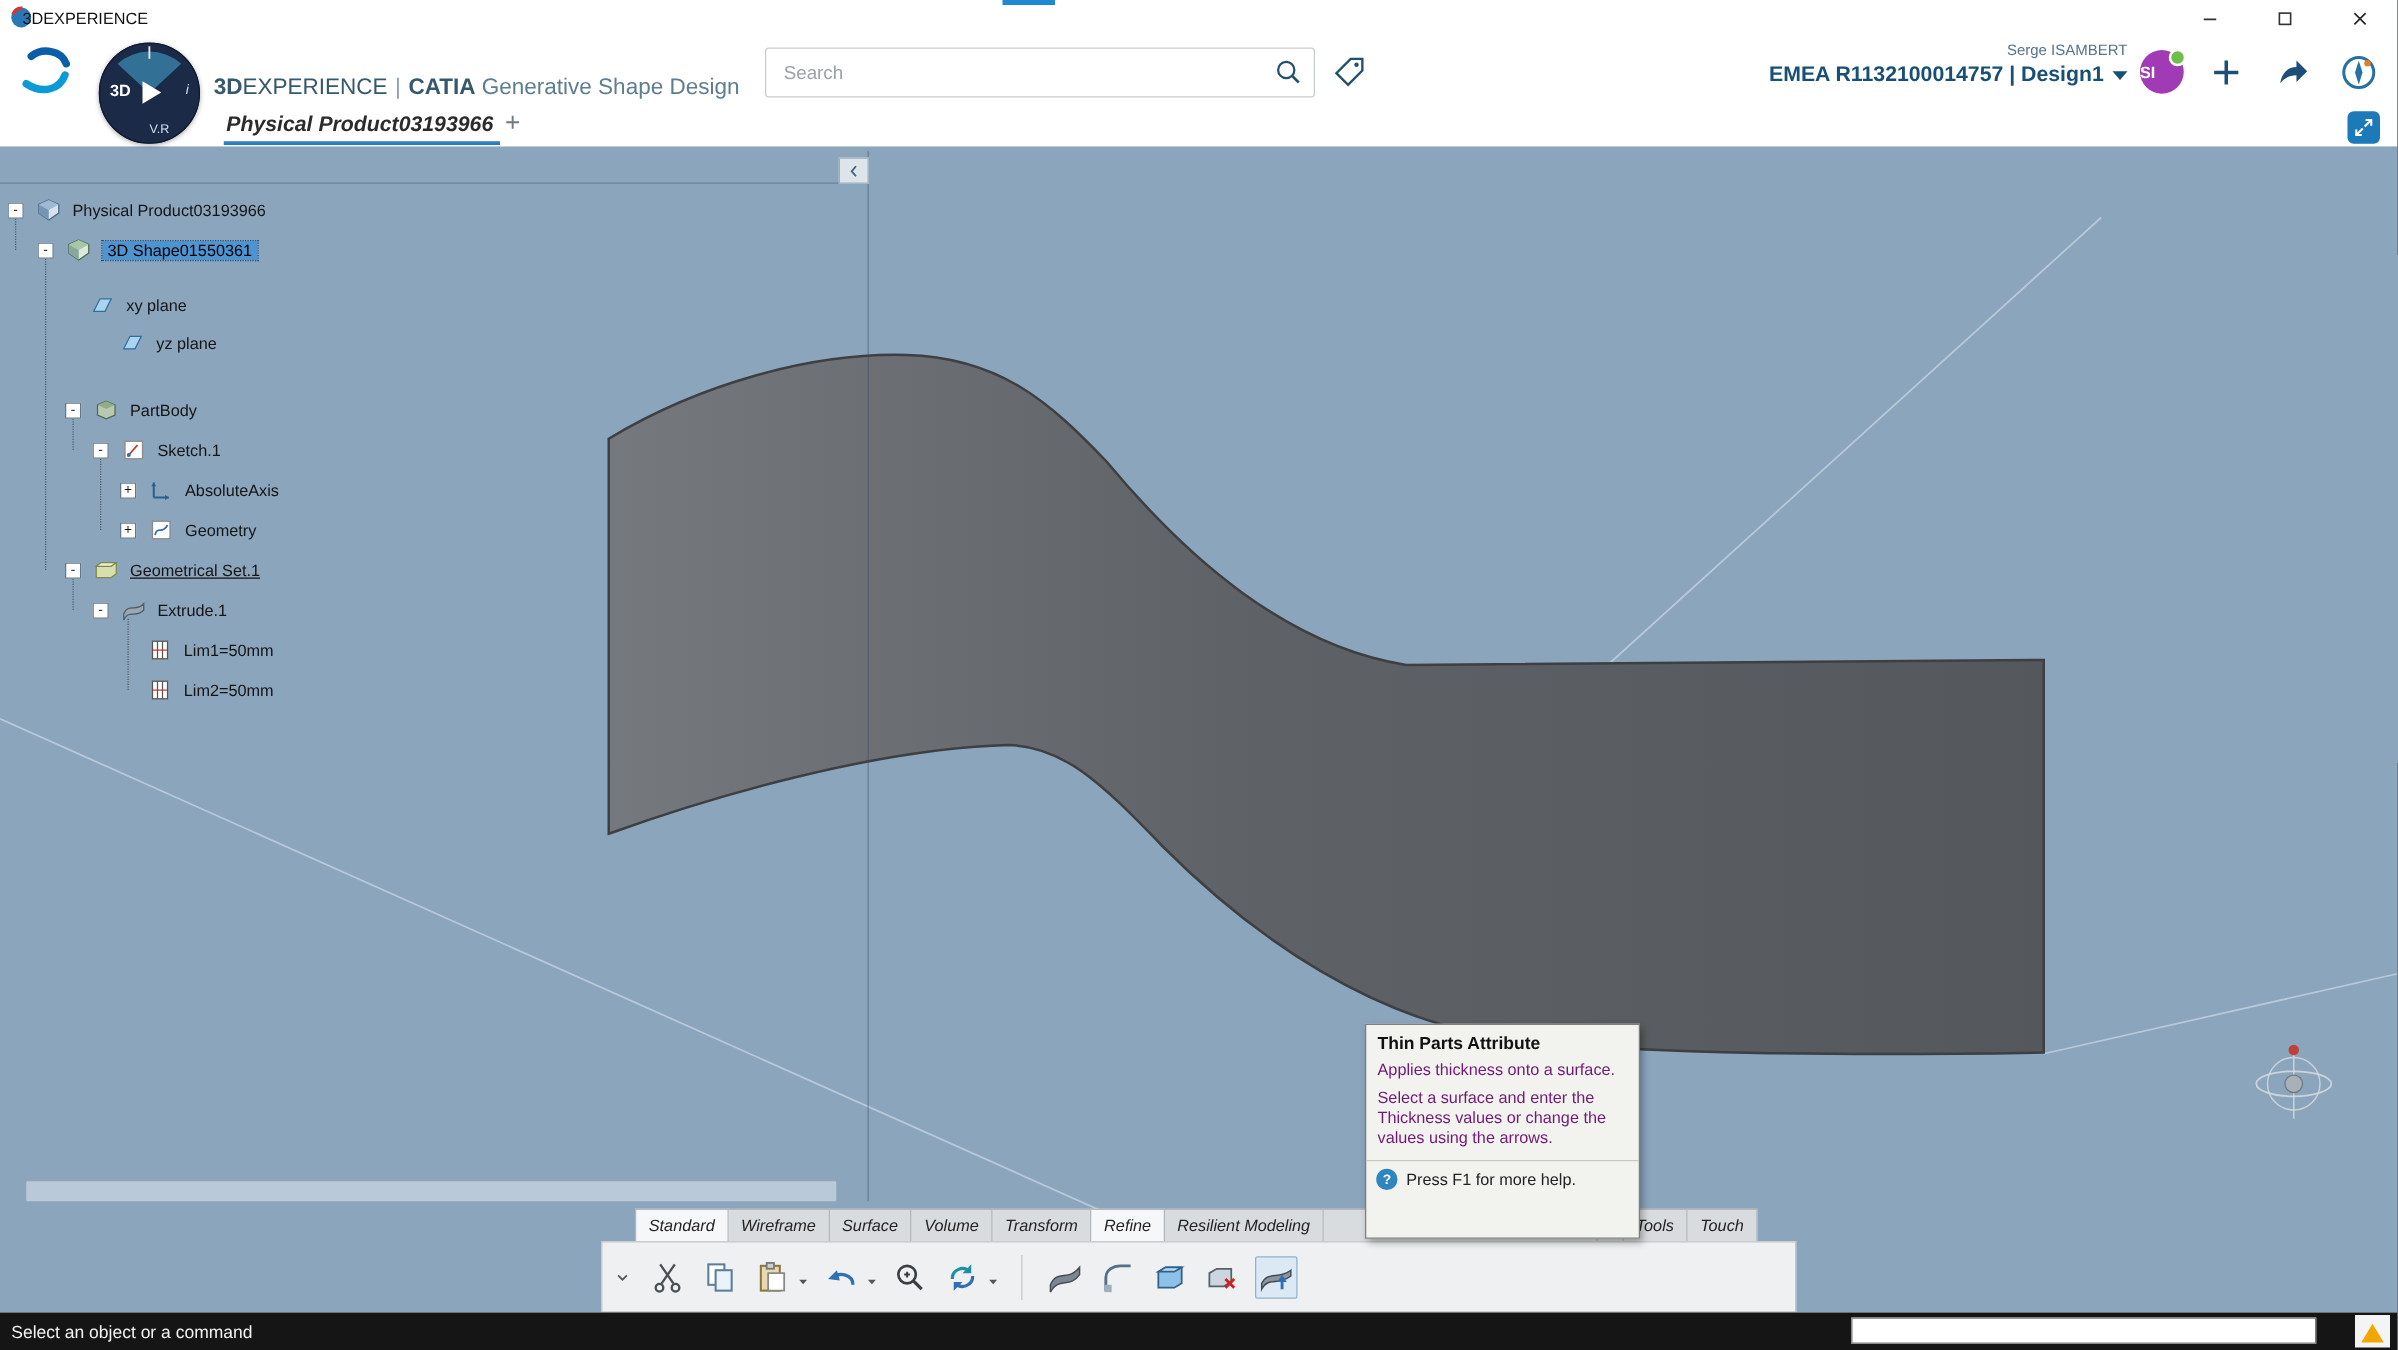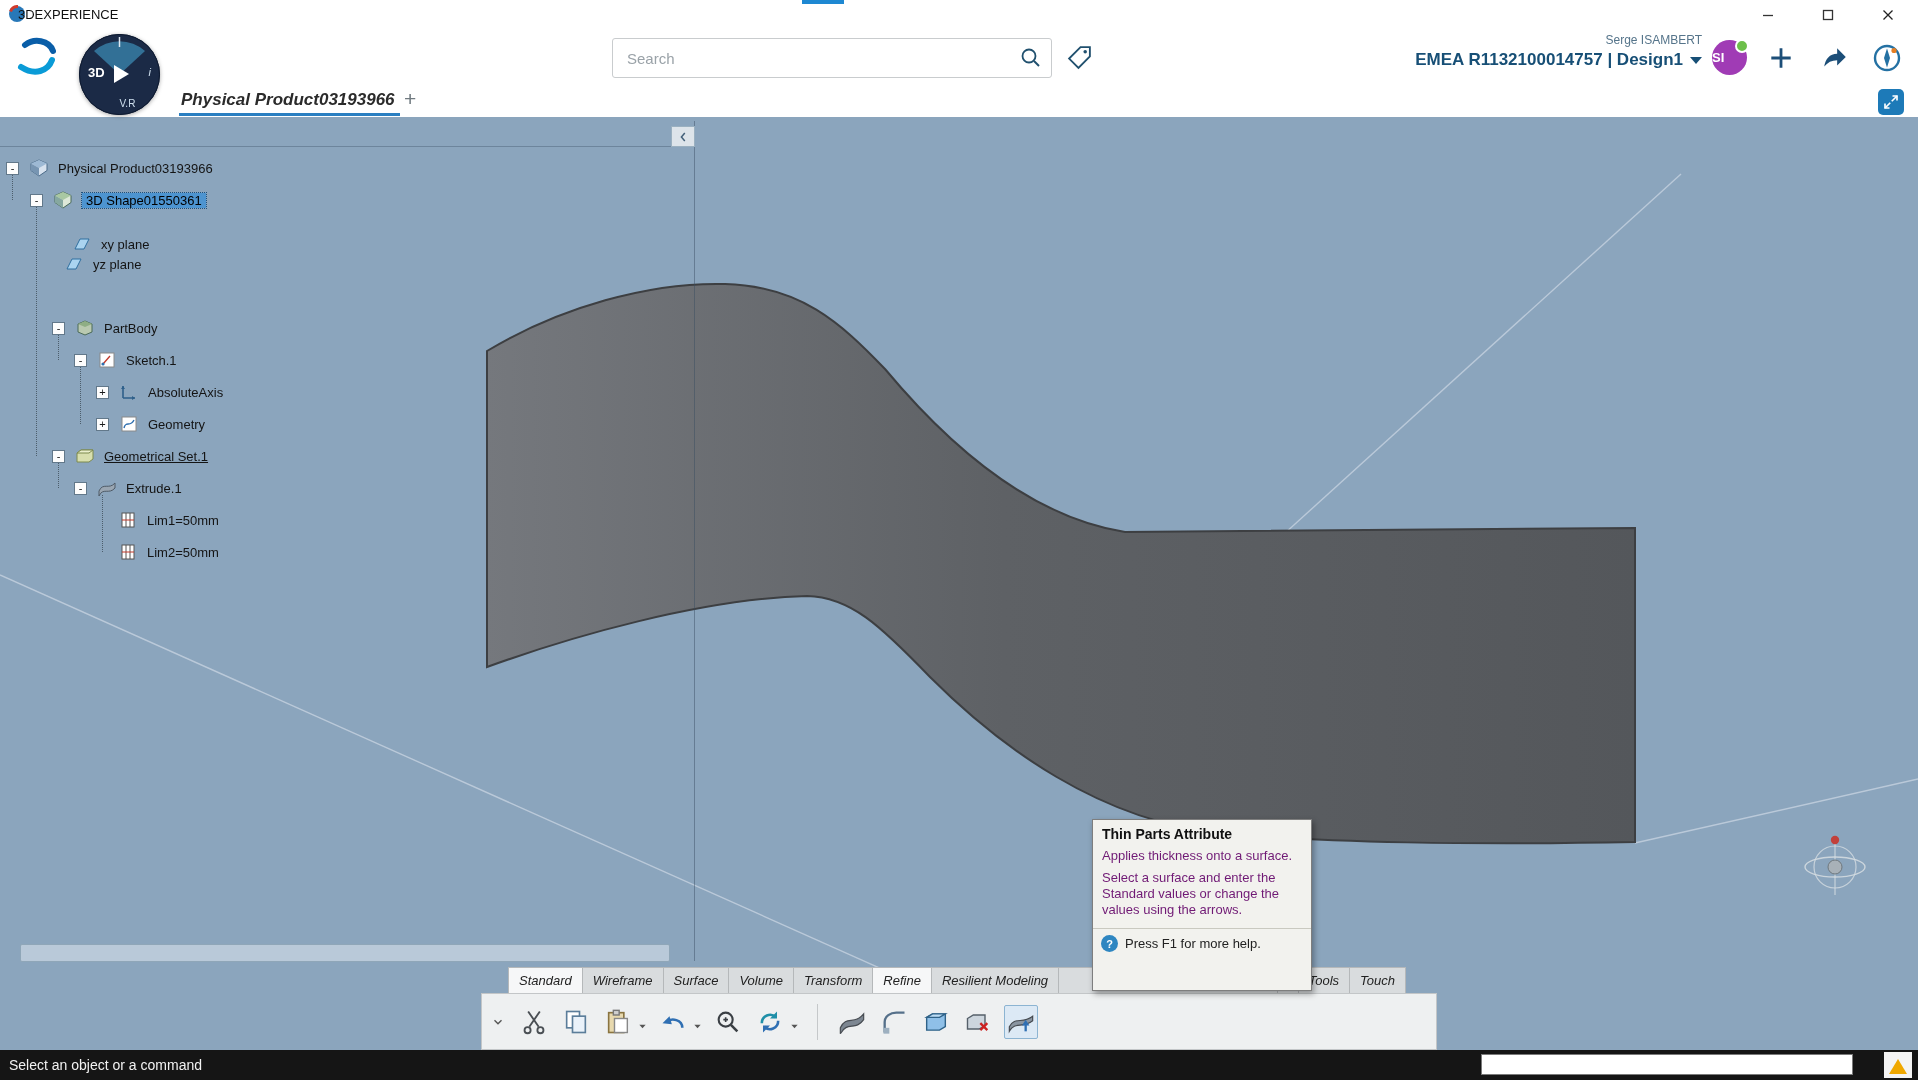--- a/index.html
+++ b/index.html
@@ -152,20 +152,24 @@
         <circle cx="40.5" cy="40.5" r="40" fill="#1b2a46"></circle>
         <path d="M15 17A38 38 0 0 1 66 17L40.5 40.5Z" fill="#35789f" opacity="0.9"></path>
         <path d="M40.5 3v10" stroke="#dfe9f2" stroke-width="1.5"></path>
         <circle cx="40.5" cy="40.5" r="40" fill="none" stroke="#0e1a30" stroke-width="1"></circle>
       </svg>
       <span class="c-3d">3D</span>
       <span class="c-play"></span>
       <span class="c-vr">V.R</span>
       <span class="c-i">i</span>
     </div>
+    <div class="app-title">
+      <span class="b">3D</span><span>EXPERIENCE</span><span class="sep">|</span><span class="b">CATIA</span>
+      <span class="desc">Generative Shape Design</span>
+    </div>
     <div class="searchbox">
       <input type="text" placeholder="Search" style="">
       <span class="search-ic">
         <svg width="24" height="24" viewBox="0 0 24 24">
             <circle cx="10" cy="10" r="6.5" fill="none" stroke="#20506e" stroke-width="1.8"></circle>
             <path d="M15 15l5 5" stroke="#20506e" stroke-width="2"></path>
           </svg>
       </span>
     </div>
     <span class="tag-ic">
@@ -284,21 +288,21 @@
         <span class="tlabel tsel">3D Shape01550361</span>
       </div>
       <div class="trow" style="top:76px;padding-left:72px">
         <span class="ticon">
             <svg width="20" height="18" viewBox="0 0 20 18">
               <path d="M3 14 8 4h9l-5 10z" fill="#aad4f0" stroke="#2f6f9f"></path>
             </svg>
           </span>
         <span class="tlabel">xy plane</span>
       </div>
-      <div class="trow" style="top:96px;padding-left:64px">
+      <div class="trow" style="top:106px;padding-left:96px">
         <span class="ticon">
             <svg width="20" height="18" viewBox="0 0 20 18">
               <path d="M3 14 8 4h9l-5 10z" fill="#aad4f0" stroke="#2f6f9f"></path>
             </svg>
           </span>
         <span class="tlabel">yz plane</span>
       </div>
       <div class="trow" style="top:160px;padding-left:52px">
         <span class="tbox">-</span>
         <span class="ticon">
@@ -489,21 +493,21 @@
           <path d="M2 16C7 7 13 14 22 7v4C13 18 7 11 2 20z" fill="#8a95a1" stroke="#454a50"></path>
           <path d="M16 20v-6" stroke="#2f6fb3" stroke-width="2"></path>
           <path d="M16 10l-3.2 5h6.4z" fill="#2f6fb3"></path>
         </svg>
     </span>
   </div>
 
   <div class="tooltip">
     <div class="tt-title">Thin Parts Attribute</div>
     <div class="tt-line">Applies thickness onto a surface.</div>
-    <div class="tt-line">Select a surface and enter the Standard values or change the values using the arrows.</div>
+    <div class="tt-line">Select a surface and enter the Thickness values or change the values using the arrows.</div>
     <div class="tt-foot">
       <span class="tt-help">?</span>
       <span>Press F1 for more help.</span>
     </div>
   </div>
 
   <div class="statusbar">
     <div class="sb-msg">Select an object or a command</div>
     <input class="sb-input" type="text" style="">
     <div class="sb-warnbox">

